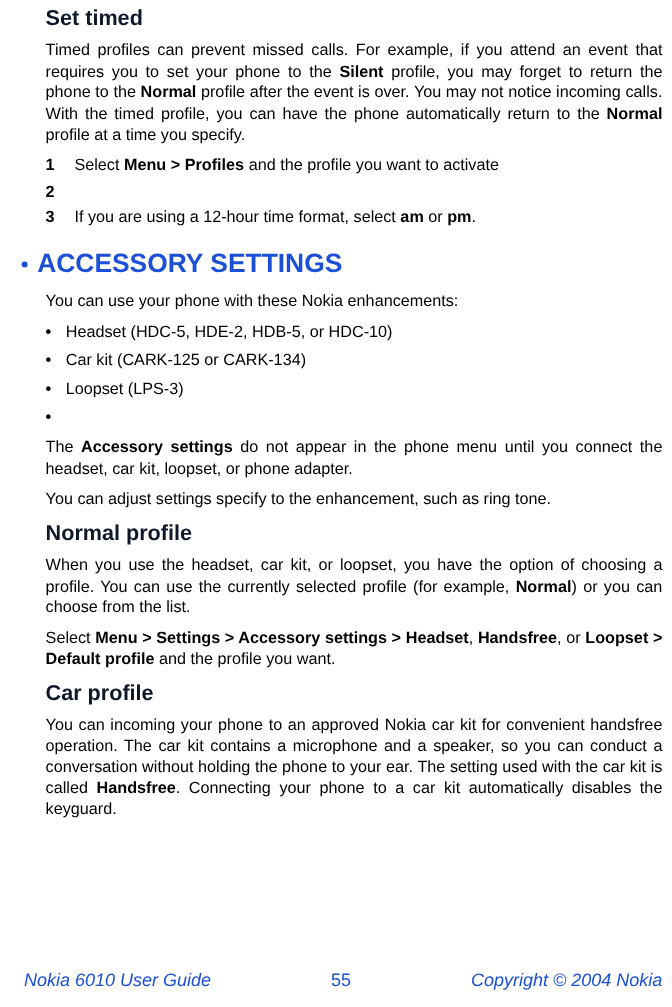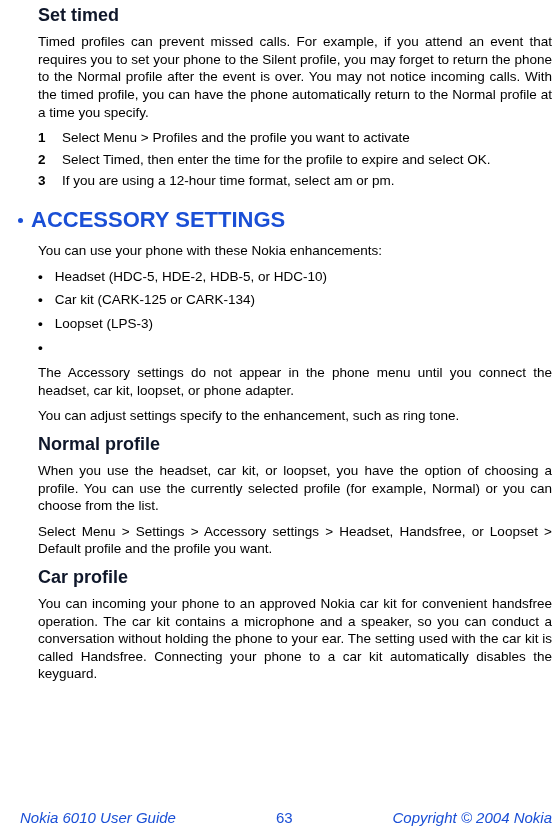--- a/index.html
+++ b/index.html
@@ -59,21 +59,21 @@
     margin: 0 0 8px 18px;
   }
   ul.bullets li {
     margin-bottom: 6px;
     display: flex;
     gap: 12px;
   }
   ul.bullets li .dot {
     font-weight: bold;
   }
-  .b { font-weight: normal; }
+  .b { font-weight: bold; }
   .footer {
     position: absolute;
     bottom: 12px;
     left: 20px;
     right: 8px;
     display: flex;
     justify-content: space-between;
     font-size: 15px;
     color: #1a4fd6;
     font-style: italic;
@@ -87,21 +87,20 @@
 <p class="para">
   <span>Timed profiles can prevent missed calls. For example, if you attend an event that requires you to set your phone to the </span><span class="b">Silent</span><span> profile, you may forget to return the phone to the </span><span class="b">Normal</span><span> profile after the event is over. You may not notice incoming calls. With the timed profile, you can have the phone automatically return to the </span><span class="b">Normal</span><span> profile at a time you specify.</span>
 </p>
 <ol class="steps">
   <li>
     <span class="num">1</span>
     <span><span>Select </span><span class="b">Menu &gt; Profiles</span><span> and the profile you want to activate</span></span>
   </li>
   <li>
     <span class="num">2</span>
-    <span><span>Select </span><span class="b">Timed</span><span>, then enter the time for the profile to expire and select </span><span class="b">OK</span><span>.</span></span>
   </li>
   <li>
     <span class="num">3</span>
     <span><span>If you are using a 12-hour time format, select </span><span class="b">am</span><span> or </span><span class="b">pm</span><span>.</span></span>
   </li>
 </ol>
 
 <div class="h1-wrap">
   <span class="bullet-dot"></span>
   <div class="h1">ACCESSORY SETTINGS</div>
@@ -137,15 +136,15 @@
   <span>Select </span><span class="b">Menu &gt; Settings &gt; Accessory settings &gt; Headset</span><span>, </span><span class="b">Handsfree</span><span>, or </span><span class="b">Loopset &gt; Default profile</span><span> and the profile you want.</span>
 </p>
 
 <div class="h2">Car profile</div>
 <p class="para">
   <span>You can incoming your phone to an approved Nokia car kit for convenient handsfree operation. The car kit contains a microphone and a speaker, so you can conduct a conversation without holding the phone to your ear. The setting used with the car kit is called </span><span class="b">Handsfree</span><span>. Connecting your phone to a car kit automatically disables the keyguard.</span>
 </p>
 
 <div class="footer">
   <span>Nokia 6010 User Guide</span>
-  <span class="pg">63</span>
+  <span class="pg">55</span>
   <span>Copyright © 2004 Nokia</span>
 </div>
 
 </body></html>

